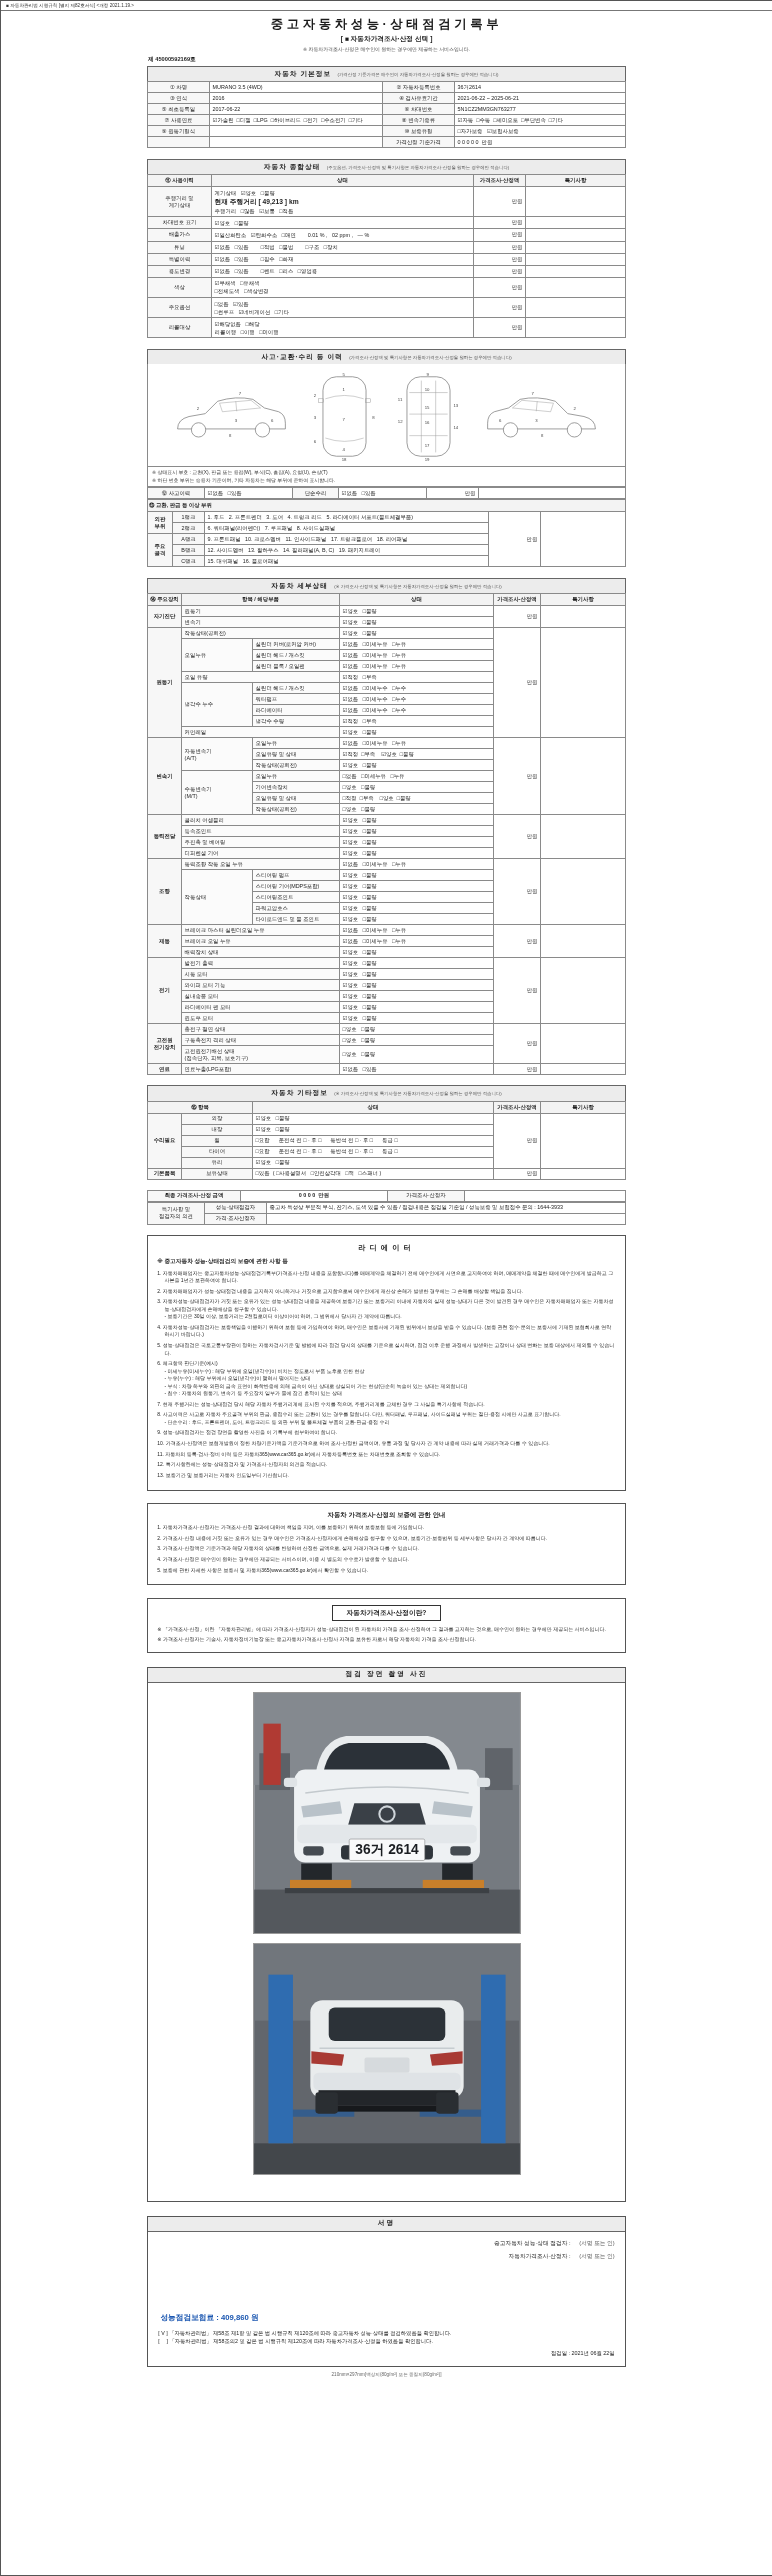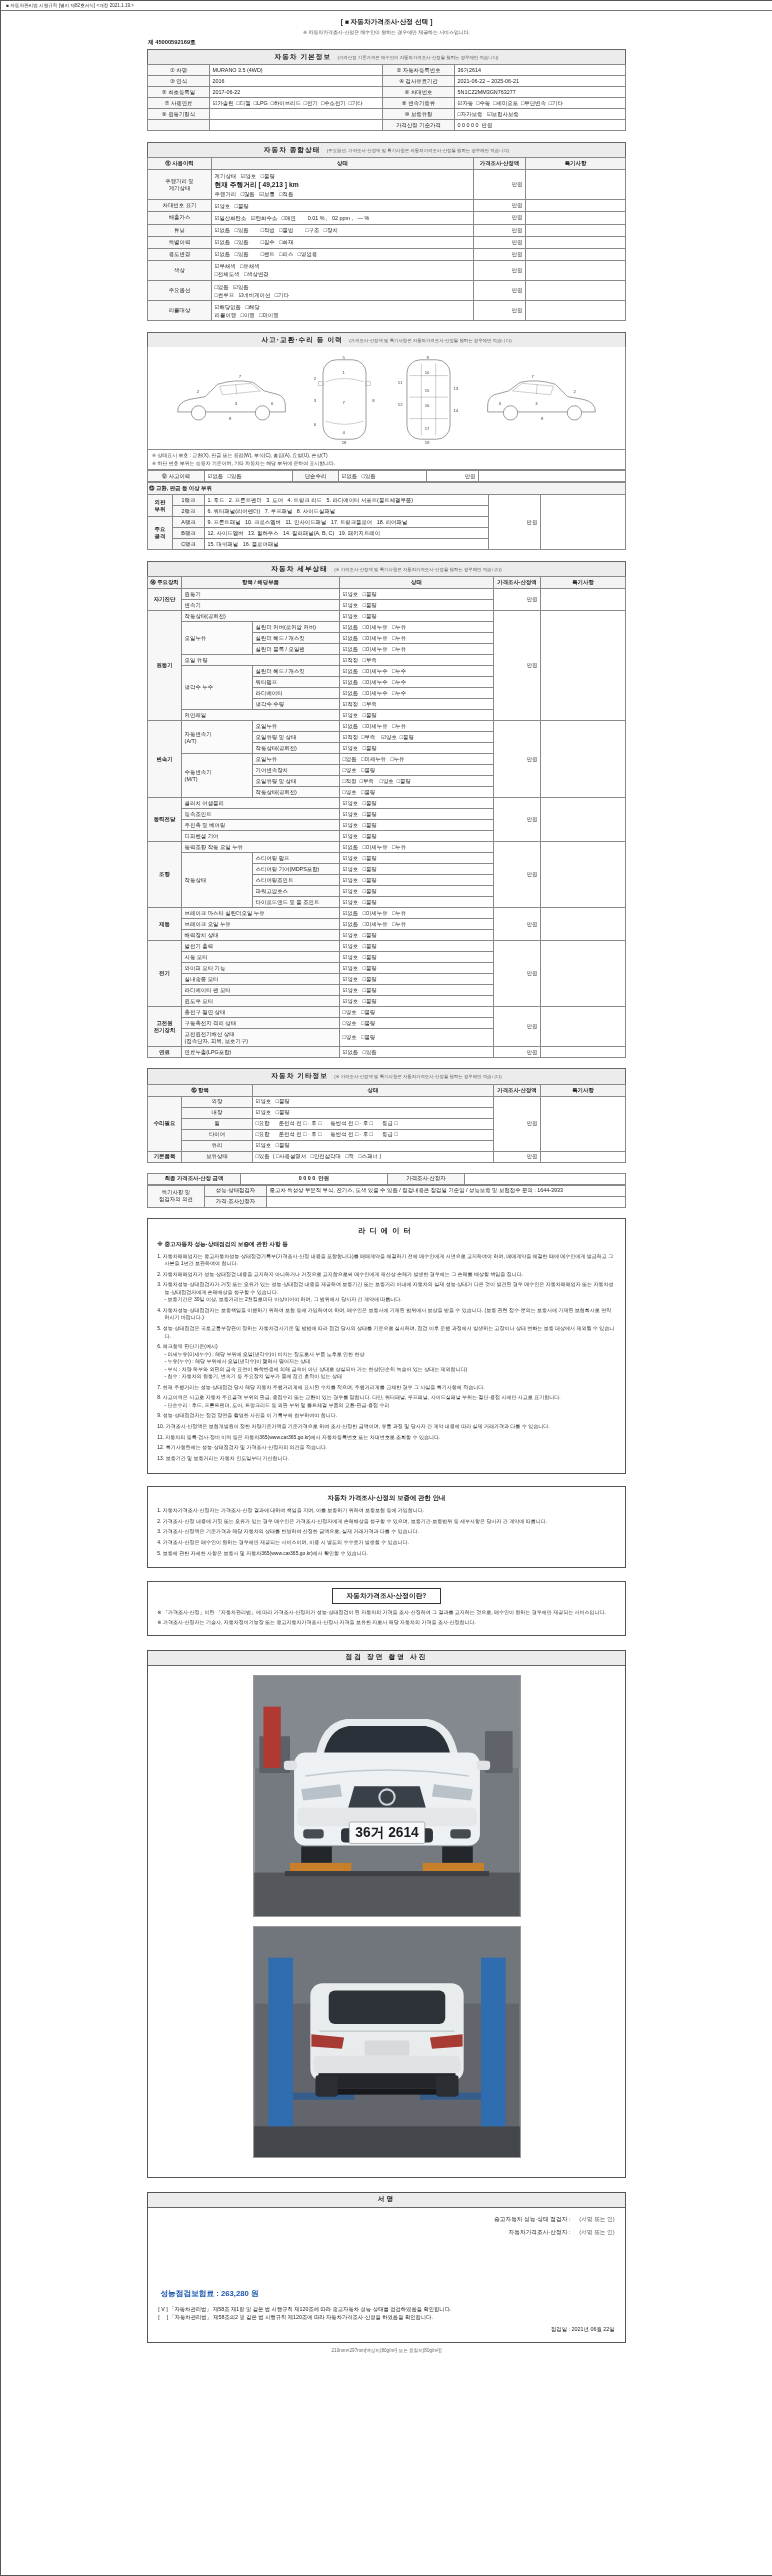--- a/index.html
+++ b/index.html
@@ -35,21 +35,21 @@
   svg text.n{font-size:9px;fill:#444}
   
   .bigbox{border:0.8px solid #555;padding:7.2px 9.3px;margin-bottom:12.4px}
   .bigbox .bb-title{text-align:center;font-size:7.2px;font-weight:bold;letter-spacing:4.1px;margin-bottom:4.1px}
   .bigbox .bb-sub{font-size:5.7px;font-weight:bold;margin-bottom:4.1px}
   .nitem{font-size:5px;line-height:1.5;margin-bottom:3.1px;padding-left:7.2px;text-indent:-7.2px;white-space:pre-wrap;color:#222}
   .pricebox{border:0.8px solid #555;padding:6.2px 9.3px;margin-bottom:13.4px;text-align:center}
   .pricebox .pb-title{display:inline-block;border:0.8px solid #333;padding:2.6px 13.4px;font-weight:bold;font-size:6.7px;margin-bottom:5.2px}
   .pline{font-size:5px;line-height:1.55;text-align:left;white-space:pre-wrap;margin-bottom:2.1px}
   
-  .photo-box{border:0.8px solid #555;margin-bottom:13.4px;padding-bottom:19px}
+  .photo-box{border:0.8px solid #555;margin-bottom:13.4px;padding-bottom:26px}
   .photo-title{background:#ececec;border-bottom:0.5px solid #666;text-align:center;font-weight:bold;font-size:6.7px;letter-spacing:2.1px;padding:2.6px}
   .photo{display:flex;justify-content:center;margin-top:9.3px}
   .photo svg{border:0.5px solid #999}
   
   .sign-box{border:0.8px solid #555;margin-bottom:5.2px}
   .sign-body{padding:8.2px 10.3px 9.3px;min-height:134px;display:flex;flex-direction:column}
   .sig-row{text-align:right;font-size:5.7px;margin-bottom:5.2px;color:#222}
   .sig-mark{color:#555;margin-left:7.2px}
   .premium{color:#1a56b0;font-weight:bold;font-size:7.7px;margin:auto 0 5.2px 2.1px}
   .confirm{font-size:5.3px;line-height:1.6;color:#222}
@@ -58,20 +58,21 @@
 </style>
 </head>
 <body>
 
 <div class="sheet">
   <div class="print-head">■ 자동차관리법 시행규칙 [별지 제82호서식] &lt;개정 2021.1.19.&gt;</div>
 
   <div class="page">
 
     <div class="doc-header">
+      <div class="doc-title">중고자동차성능·상태점검기록부</div>
       <div class="doc-sub">[ ■ 자동차가격조사·산정 선택 ]</div>
       <div class="doc-subnote">※ 자동차가격조사·산정은 매수인이 원하는 경우에만 제공하는 서비스입니다.</div>
     </div>
     <div class="doc-no">제 45000592169호</div>
 
     <div class="sec">
       <div class="band">
         <span class="band-title">자동차 기본정보</span>
         <span class="band-note">(가격산정 기준가격은 매수인이 자동차가격조사·산정을 원하는 경우에만 적습니다)</span>
       </div>
@@ -779,21 +780,21 @@
       <div class="photo-title">서명</div>
       <div class="sign-body">
         <div class="sig-row">
           <span>중고자동차 성능·상태 점검자 :</span>
           <span class="sig-mark">(서명 또는 인)</span>
         </div>
         <div class="sig-row">
           <span>자동차가격조사·산정자 :</span>
           <span class="sig-mark">(서명 또는 인)</span>
         </div>
-        <div class="premium">성능점검보험료 : 263,280 원</div>
+        <div class="premium">성능점검보험료 : 409,860 원</div>
         <div class="confirm">[ V ] 「자동차관리법」 제58조 제1항 및 같은 법 시행규칙 제120조에 따라 중고자동차 성능·상태를 점검하였음을 확인합니다.</div>
         <div class="confirm">[　 ] 「자동차관리법」 제58조의2 및 같은 법 시행규칙 제120조에 따라 자동차가격조사·산정을 하였음을 확인합니다.</div>
         <div class="sign-date">점검일 : 2021년 06월 22일</div>
       </div>
     </div>
 
     <div class="print-foot">210mm×297mm[백상지(80g/m²) 또는 중질지(80g/m²)]</div>
   </div>
 </div>
 

